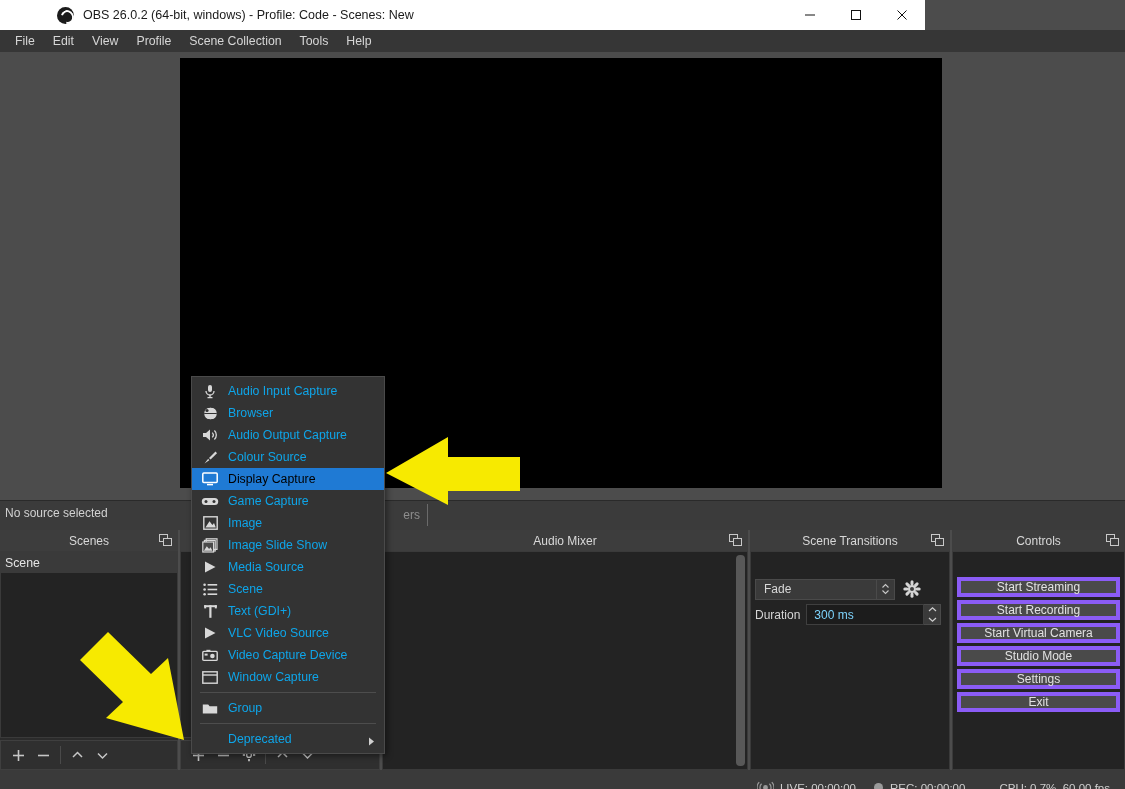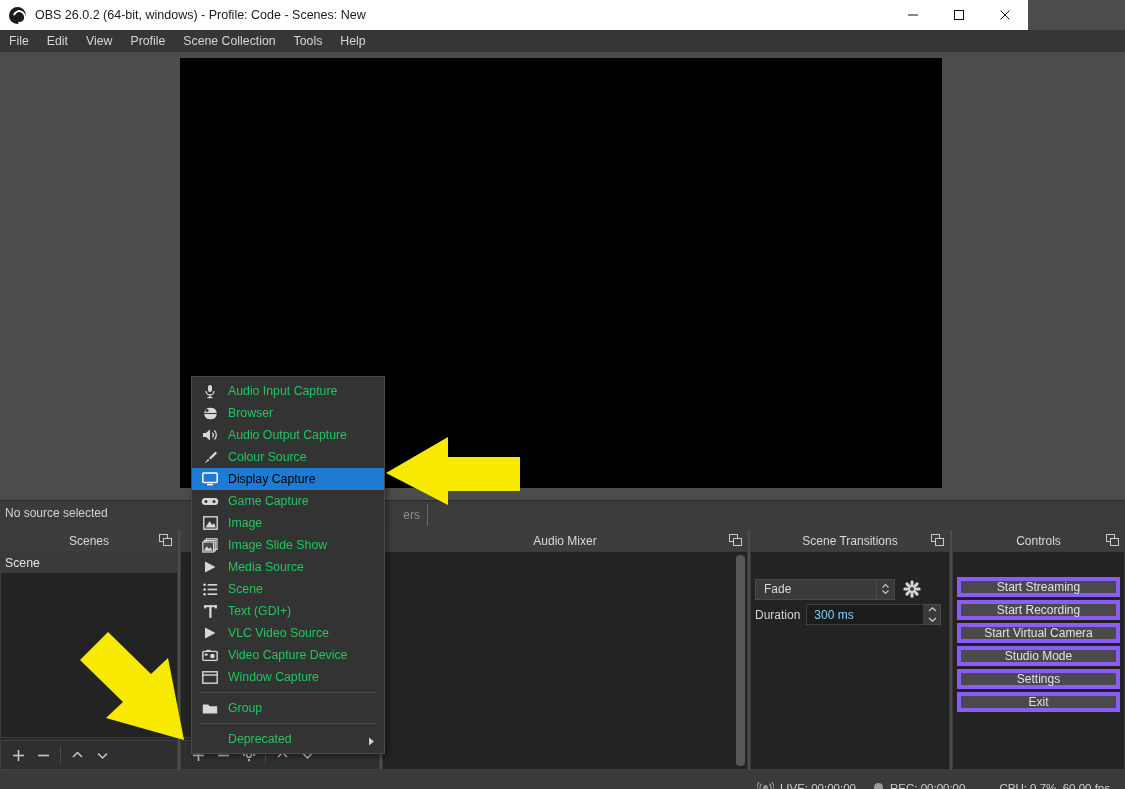--- a/index.html
+++ b/index.html
@@ -11,23 +11,23 @@
   }
   #app {
     position: relative;
     width: 1125px; height: 789px;
     background: #4c4c4c;
   }
 
   
   .titlebar {
     position: absolute; left: 0; top: 0;
-    width: 1028px; height: 30px;
+    width: 925px; height: 30px;
     background: #ffffff;
-    display: flex; align-items: center;
+    display: flex; align-items: center; padding-left: 48px;
   }
   .title-logo {
     width: 17px; height: 17px;
     margin-left: 9px; margin-right: 9px;
     border-radius: 50%;
     background: #1b1b1b;
     position: relative;
     flex: none;
   }
   .title-logo::after {
@@ -53,20 +53,21 @@
     color: #111; font-size: 12px;
   }
   .win-btn svg { display: block; }
 
   
   .menubar {
     position: absolute; left: 0; top: 30px;
     width: 1125px; height: 22px;
     background: #363636;
     display: flex; align-items: center;
+    padding-left: 6px;
   }
   .menu-item {
     font-size: 12.3px; color: #d6d6d6;
     padding: 3px 9px;
     white-space: nowrap;
   }
 
   
   .main-area {
     position: absolute; left: 0; top: 52px;
@@ -274,21 +275,21 @@
     background: #333333;
     border: 1px solid #4a4a4a;
     padding: 3px 0;
     z-index: 40;
     box-shadow: 2px 2px 6px rgba(0,0,0,0.45);
   }
   .ctx-item {
     height: 22px;
     display: flex; align-items: center;
     padding-left: 6px;
-    font-size: 12.3px; color: #22c55e;
+    font-size: 12.3px; color: #0ea5e9;
     position: relative;
   }
   .ctx-item.selected {
     background: #1f7ad4;
     color: #000000;
   }
   .ctx-icon {
     width: 24px; height: 18px;
     display: flex; align-items: center; justify-content: center;
     margin-right: 6px;

